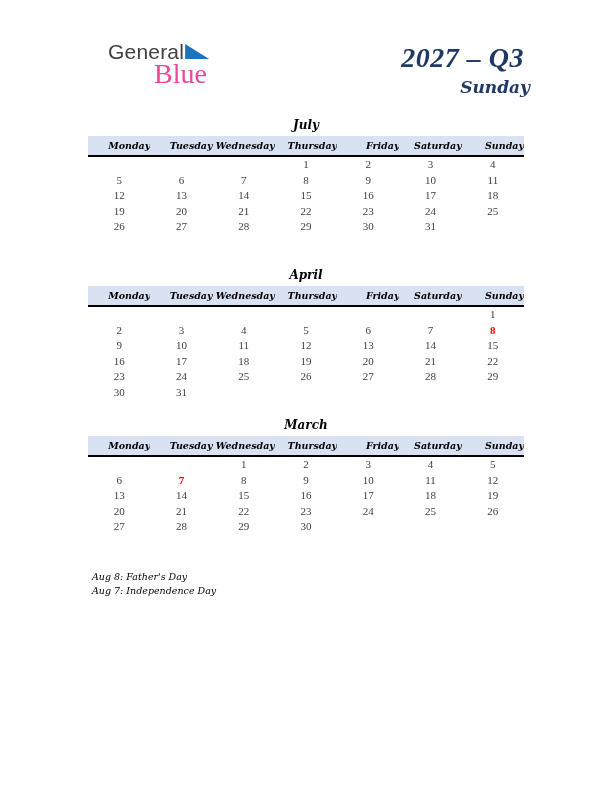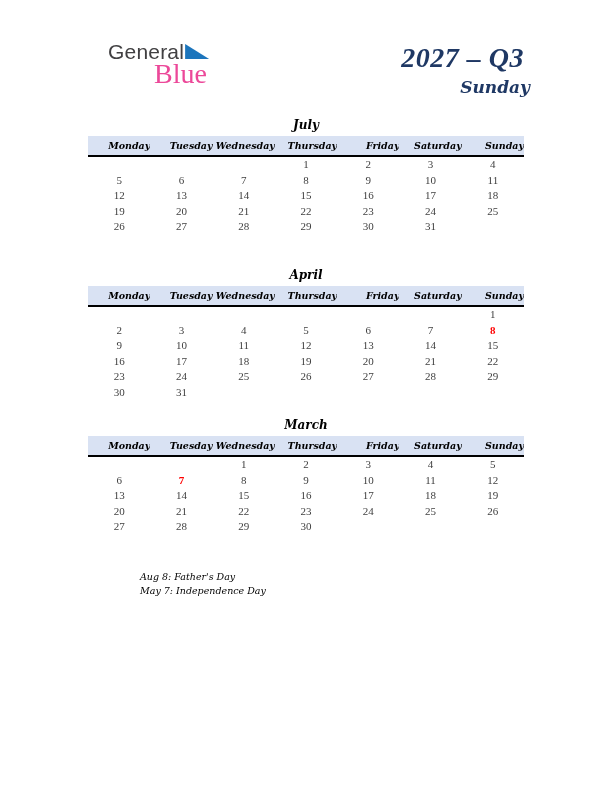--- a/index.html
+++ b/index.html
@@ -66,21 +66,20 @@
     text-align: center; padding: 0;
   }
   tbody td.holiday { color: #FF0000; font-weight: bold; }
 
   
   .footnotes {
     position: absolute; left: 92px; top: 570px;
     font-family: "DejaVu Serif", serif;
     font-size: 9.5px; font-style: italic; color: #000;
     line-height: 14px;
-    margin-left: 48px;
   }
 </style>
 </head>
 <body>
 
 <div class="logo">
   <div class="logo-line1">
     <span class="logo-general">General</span><span class="logo-triangle"></span>
   </div>
   <div class="logo-blue">Blue</div>
@@ -305,14 +304,14 @@
             <td></td>
             <td></td>
           </tr>
         </tbody>
       </table>
     </section>
   </div>
 
 <div class="footnotes">
     <div>Aug 8: Father's Day</div>
-    <div>May 7: Independence Day</div>
+    <div>Aug 7: Independence Day</div>
   </div>
 
 </body></html>

